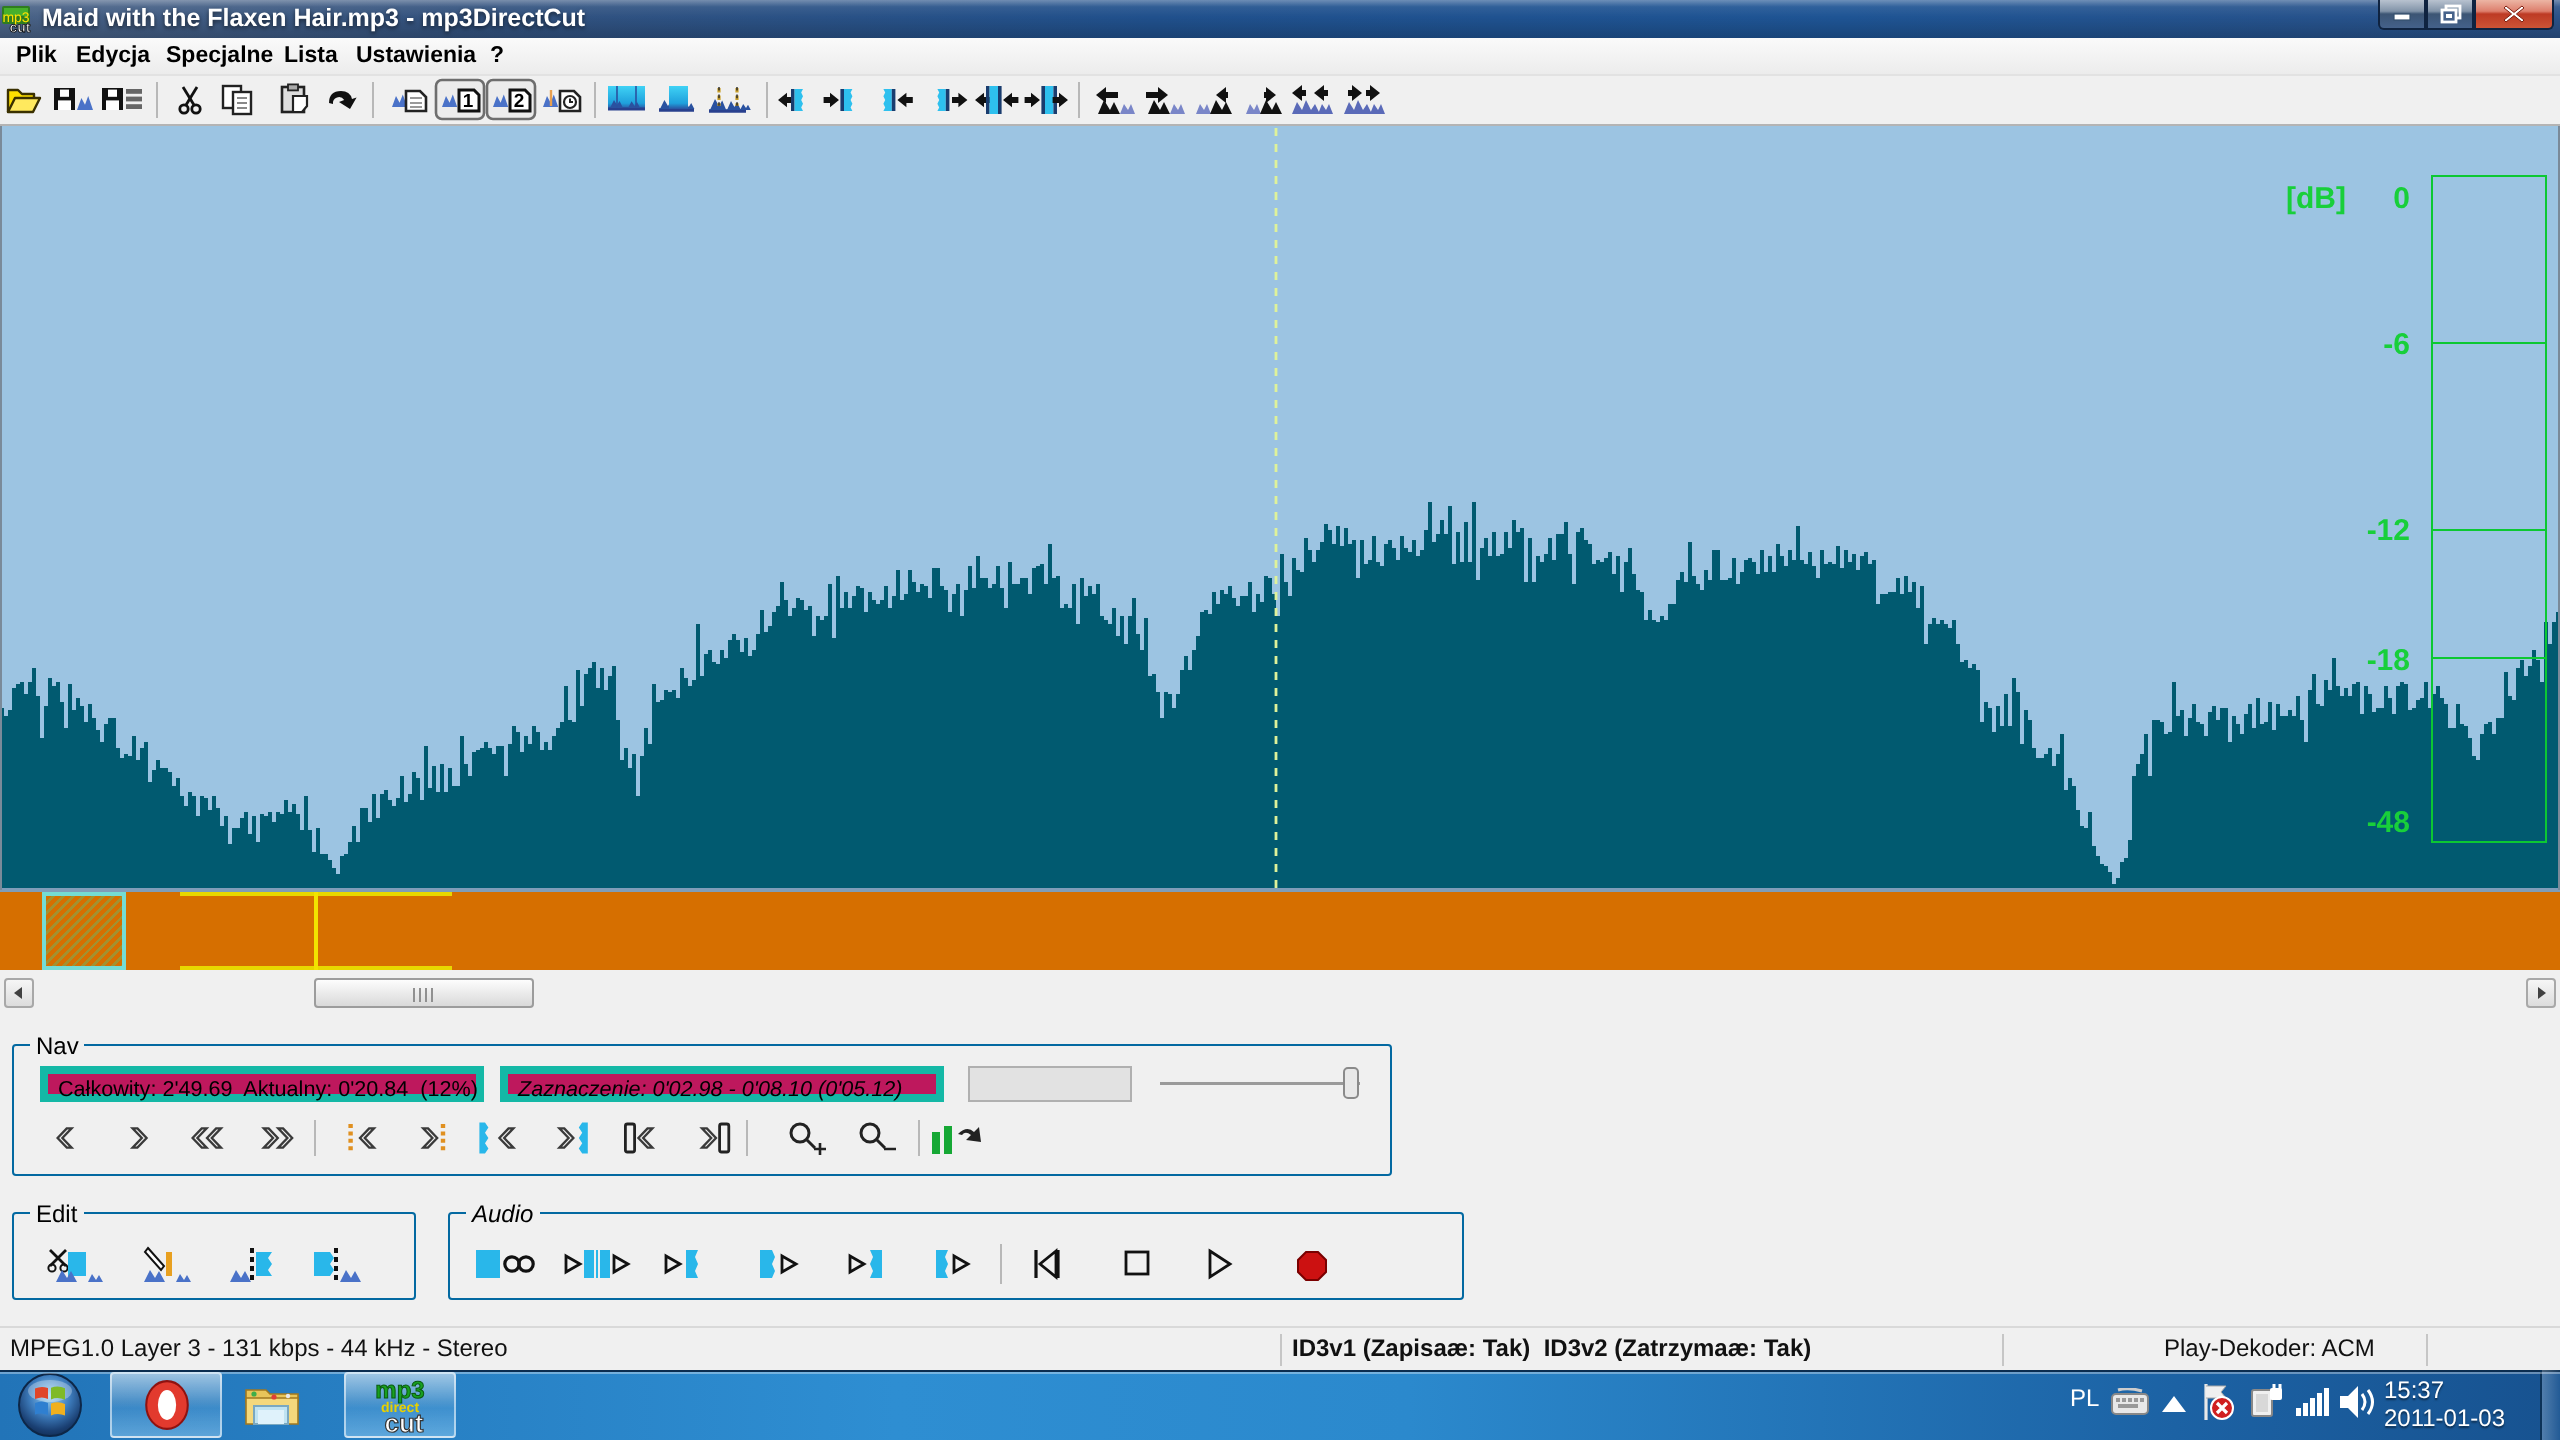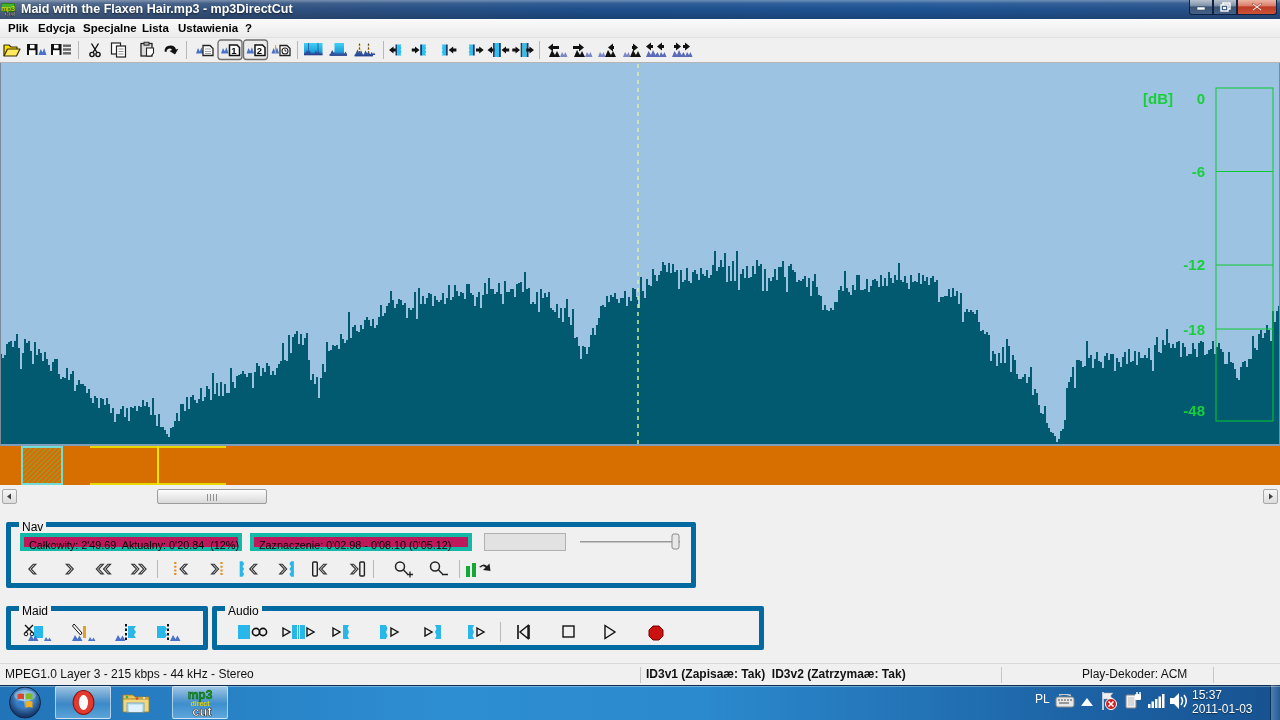--- a/index.html
+++ b/index.html
@@ -33,21 +33,21 @@
 #winind-t{left:90px;top:0;width:136px;height:2px;background:#e8d800;}
 #winind-b{left:90px;top:37px;width:136px;height:2px;background:#e8d800;}
 #poscur{left:157px;top:0;width:2px;height:39px;background:#f2e400;}
 
 #sbar{left:0;top:487px;width:1280px;height:18px;background:#f0f0f0;}
 .sbtn{position:absolute;top:2px;width:15px;height:15px;border:1px solid #a8a8a8;border-radius:2px;background:linear-gradient(#f6f6f6,#dcdcdc);display:flex;align-items:center;justify-content:center;font-size:8px;color:#333;}
 #sthumb{position:absolute;left:157px;top:2px;width:110px;height:15px;border:1px solid #9c9c9c;border-radius:2px;background:linear-gradient(#fdfdfd,#d9d9d9);}
 #sgrip{position:absolute;left:50%;top:4px;transform:translateX(-50%);width:11px;height:7px;
  background:repeating-linear-gradient(90deg,#909090 0,#909090 1px,transparent 1px,transparent 3px);}
 
-.gbox{position:absolute;border:5px solid #0369a1;border-radius:2px;text-align:right;}
+.gbox{position:absolute;border:1px solid #0369a1;border-radius:2px;text-align:right;}
 .glabel{position:absolute;top:-7px;left:8px;background:#f0f0f0;padding:0 3px;font-size:12px;color:#000;}
 .field{position:absolute;height:18px;background:#be185d;border:4px solid #14b8a6;font-size:10.8px;color:#000;line-height:16px;padding-left:5px;white-space:nowrap;}
 .fieldg{background:#e2e2e2;border:1px solid #b0b0b0;}
 
 #statusbar{left:0;top:663px;width:1280px;height:22px;background:#f0f0f0;border-top:1px solid #d9d9d9;font-size:12px;color:#111;}
 .ssep{position:absolute;top:3px;width:1px;height:16px;background:#c6c6c6;}
 
 #taskbar{left:0;top:685px;width:1280px;height:35px;
  background:linear-gradient(90deg,#2274b8 0%,#2e8ed2 35%,#2b89cd 55%,#1c62a4 85%,#175290 100%);}
 #taskbar::before{content:"";position:absolute;left:0;top:0;width:100%;height:1px;background:#0b2d50;}
@@ -322,21 +322,21 @@
     </div>
  <div class="abs" id="sthumb">
       <div id="sgrip"></div>
     </div>
 </div>
 
 <div class="gbox" style="left:6px;top:522px;width:690px;height:66px;">
     <div class="glabel">Nav</div>
   </div>
 <div class="field" style="left:20px;top:533px;width:222px;">Całkowity: 2'49.69&nbsp; Aktualny: 0'20.84&nbsp; (12%)</div>
-<div class="field" style="left:250px;top:533px;width:222px;">Zaznaczenie: 0'02.98 - 0'08.10 (0'05.12)</div>
+<div class="field" style="left:250px;top:533px;width:222px;font-style:italic;">Zaznaczenie: 0'02.98 - 0'08.10 (0'05.12)</div>
 <div class="field fieldg" style="left:484px;top:533px;width:82px;"></div>
 <svg class="abs" style="left:578px;top:532px" width="108" height="20" viewBox="0 0 108 20">
 <rect x="2" y="9" width="100" height="1.5" fill="#9a9a9a"></rect>
 <rect x="94" y="2" width="7" height="15" rx="2" fill="#e8e8e8" stroke="#8a8a8a"></rect>
 </svg>
 <svg class="abs" style="left:14px;top:558px" width="480" height="22" viewBox="0 0 480 22">
 <defs>
 <path id="cvL" d="M4.6 -4.8 L0 0 L4.6 4.8 L7 4.8 L2.4 0 L7 -4.8 Z" fill="none" stroke="#3a3a3a" stroke-width="1.15"></path>
 <path id="cvR" d="M-4.6 -4.8 L0 0 L-4.6 4.8 L-7 4.8 L-2.4 0 L-7 -4.8 Z" fill="none" stroke="#3a3a3a" stroke-width="1.15"></path>
 <path id="serR" d="M0 -7.8 h2.8 l1.7 2.6 -1.7 2.6 1.7 2.6 -1.7 2.6 1.7 2.6 -1.7 2.6 h-2.8 Z" fill="#29b7ea"></path>
@@ -373,21 +373,21 @@
 <g stroke="#222" stroke-width="1.3">
       <path d="M393 16.5 h6 M396 13.5 v6 M428 16.5 h6"></path>
     </g>
 <path d="M445.5 2v18" stroke="#b8b8b8"></path>
 <rect x="452" y="8" width="4" height="11" fill="#16a835"></rect>
     <rect x="458" y="5" width="4" height="14" fill="#16a835"></rect>
 <path d="M465 9 q4.5 -4.5 8 -1 l2.5 -2.5 l1 7.5 l-7.5 -1 l2.5 -2.5 q-2.8 -2.3 -4.5 0 Z" fill="#222"></path>
 </svg>
 
 <div class="gbox" style="left:6px;top:606px;width:202px;height:44px;">
-    <div class="glabel">Maid</div>
+    <div class="glabel">Edit</div>
   </div>
 <svg class="abs" style="left:20px;top:620px" width="185" height="26" viewBox="0 0 185 26">
 <g>
       <path d="M5 5 l8 8 M13 5 l-8 8" stroke="#111" stroke-width="1.4" fill="none"></path>
       <circle cx="6" cy="14" r="1.8" fill="none" stroke="#111"></circle>
       <circle cx="12" cy="14" r="1.8" fill="none" stroke="#111"></circle>
       <rect x="14" y="6" width="9" height="12" fill="#29b7ea"></rect>
       <path d="M8 21 l3 -6 2.5 4 2 -3.5 3 5.5 Z" fill="#4a72c8"></path>
       <path d="M24 21 l2 -4 2 3 1.5 -2.5 2 3.5 Z" fill="#4a72c8"></path>
     </g>
@@ -402,21 +402,21 @@
       <path d="M13 4 v17" stroke="#111" stroke-width="2" stroke-dasharray="2.5 2"></path>
       <path d="M15 6 h8 l-2 3 2 3 -2 3 2 3 h-8 Z" fill="#29b7ea"></path>
     </g>
 <g transform="translate(134 0)">
       <path d="M3 6 h8 l2 3 -2 3 2 3 -2 3 h-8 Z" fill="#29b7ea"></path>
       <path d="M14 4 v17" stroke="#111" stroke-width="2" stroke-dasharray="2.5 2"></path>
       <path d="M16 21 l3 -6 2.5 4 2 -3.5 3 5.5 Z" fill="#4a72c8"></path>
     </g>
 </svg>
 
-<div class="gbox" style="left:212px;top:606px;width:552px;height:44px;">
+<div class="gbox" style="left:224px;top:606px;width:508px;height:44px;font-style:italic;">
     <div class="glabel">Audio</div>
   </div>
 <svg class="abs" style="left:232px;top:620px" width="460" height="26" viewBox="0 0 460 26">
 <g>
       <rect x="6" y="5" width="12" height="14" fill="#29b7ea"></rect>
       <g fill="none" stroke="#111" stroke-width="1.6">
         <circle cx="24" cy="12" r="3.6"></circle>
         <circle cx="31" cy="12" r="3.6"></circle>
       </g>
     </g>
@@ -447,21 +447,21 @@
 <g transform="translate(283 0)">
       <path d="M3 5 v14 M14 5 v14" stroke="#111" stroke-width="1.6"></path>
       <path d="M13 5.5 l-8 6.5 8 6.5 Z" fill="none" stroke="#111" stroke-width="1.4"></path>
     </g>
 <rect x="331" y="6" width="11" height="11" fill="none" stroke="#111" stroke-width="1.4"></rect>
 <path d="M373 5.5 l10 6.5 -10 6.5 Z" fill="none" stroke="#111" stroke-width="1.4"></path>
 <path d="M421 6 h6 l4 4 v6 l-4 4 h-6 l-4 -4 v-6 Z" fill="#cc1111" stroke="#7a0000"></path>
 </svg>
 
 <div class="abs" id="statusbar">
- <div class="abs" style="left:5px;top:3px;">MPEG1.0 Layer 3 - 215 kbps - 44 kHz - Stereo</div>
+ <div class="abs" style="left:5px;top:3px;">MPEG1.0 Layer 3 - 131 kbps - 44 kHz - Stereo</div>
  <div class="ssep" style="left:640px;"></div>
  <div class="abs" style="left:646px;top:3px;font-weight:bold;">ID3v1 (Zapisaæ: Tak)&nbsp; ID3v2 (Zatrzymaæ: Tak)</div>
  <div class="ssep" style="left:1001px;"></div>
  <div class="abs" style="left:1082px;top:3px;">Play-Dekoder: ACM</div>
  <div class="ssep" style="left:1213px;"></div>
 </div>
 
 <div class="abs" id="taskbar">
 <svg class="abs" style="left:7px;top:1px" width="36" height="33" viewBox="0 0 36 33">
 <defs>

